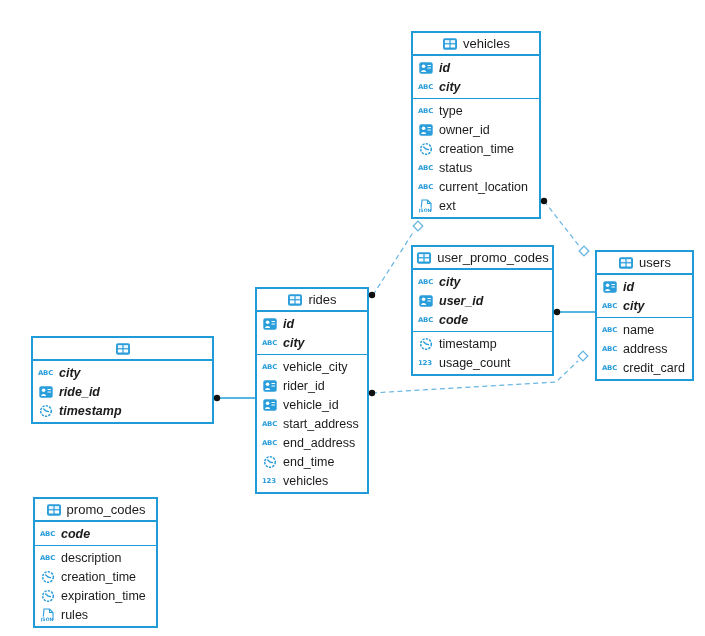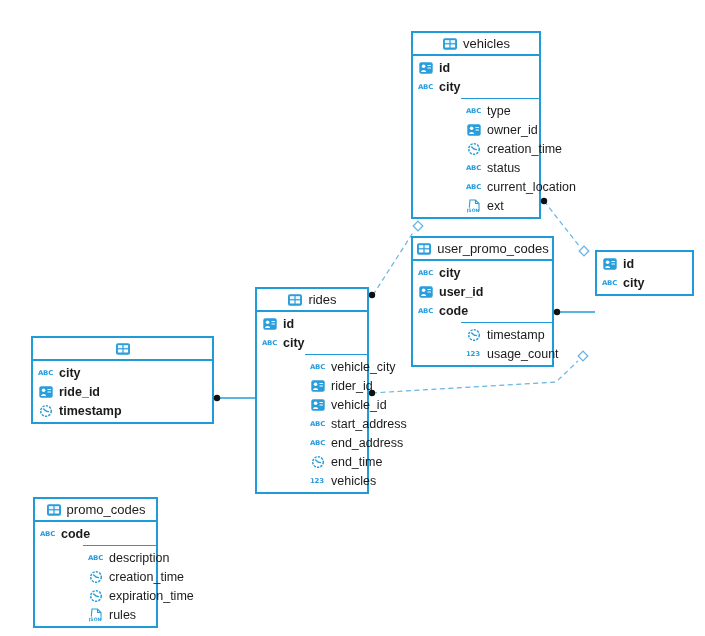--- a/index.html
+++ b/index.html
@@ -10,26 +10,26 @@
   .tbl {
     position:absolute; background:#ffffff; box-sizing:border-box;
     border:2px solid #1f9cd8; z-index:2;
   }
   .t-header {
     height:21px; display:flex; align-items:center; justify-content:center;
     gap:5px; border-bottom:2px solid #1f9cd8; font-size:13px; color:#1b1b1b;
     white-space:nowrap; padding:0 4px;
   }
   .sec { padding:2px 0; }
-  .sec + .sec { border-top:1.5px solid #1f9cd8;margin-left:48px; }
+  .sec + .sec { border-top:1.5px solid #1f9cd8; }
   .row {
     height:19px; display:flex; align-items:center; gap:5px;
     padding:0 4px 0 5px; font-size:12.5px; color:#1b1b1b; white-space:nowrap;
   }
-  .row.pk .fname { font-weight:bold; }
+  .row.pk .fname { font-weight:bold;font-style:italic; }
   .fi {
     width:16px; height:14px; flex:0 0 16px; display:flex;
     align-items:center; justify-content:center; overflow:visible;
   }
   .fi-text {
     font-size:7px; font-weight:700; color:#2a9ddb; letter-spacing:-0.3px;
     justify-content:flex-start; font-family:"DejaVu Sans", sans-serif;
     transform:scaleY(0.95);
   }
   .overlay {
@@ -130,21 +130,21 @@
         <span class="fi">
             <svg width="14" height="14">
               <use href="#i-json"></use>
             </svg>
           </span>
         <span class="fname">ext</span>
       </div>
     </div>
   </div>
 
-  <div class="tbl" style="left:411px; top:236px; width:143px;">
+  <div class="tbl" style="left:411px; top:245px; width:143px;">
     <div class="t-header">
       <svg class="fi" width="15" height="14">
           <use href="#i-table"></use>
         </svg>
       <span class="t-title">user_promo_codes</span>
     </div>
     <div class="sec">
       <div class="row pk">
         <span class="fi fi-text">ABC</span>
         <span class="fname">city</span>
@@ -172,32 +172,52 @@
         <span class="fname">timestamp</span>
       </div>
       <div class="row">
         <span class="fi fi-text">123</span>
         <span class="fname">usage_count</span>
       </div>
     </div>
   </div>
 
   <div class="tbl" style="left:595px; top:250px; width:99px;">
+    <div class="t-header">
+      <svg class="fi" width="15" height="14">
+          <use href="#i-table"></use>
+        </svg>
+      <span class="t-title">users</span>
+    </div>
     <div class="sec">
       <div class="row pk">
         <span class="fi">
             <svg width="14" height="14">
               <use href="#i-id"></use>
             </svg>
           </span>
         <span class="fname">id</span>
       </div>
       <div class="row pk">
         <span class="fi fi-text">ABC</span>
         <span class="fname">city</span>
+      </div>
+    </div>
+    <div class="sec">
+      <div class="row">
+        <span class="fi fi-text">ABC</span>
+        <span class="fname">name</span>
+      </div>
+      <div class="row">
+        <span class="fi fi-text">ABC</span>
+        <span class="fname">address</span>
+      </div>
+      <div class="row">
+        <span class="fi fi-text">ABC</span>
+        <span class="fname">credit_card</span>
       </div>
     </div>
   </div>
 
   <div class="tbl" style="left:255px; top:287px; width:114px;">
     <div class="t-header">
       <svg class="fi" width="15" height="14">
           <use href="#i-table"></use>
         </svg>
       <span class="t-title">rides</span>

